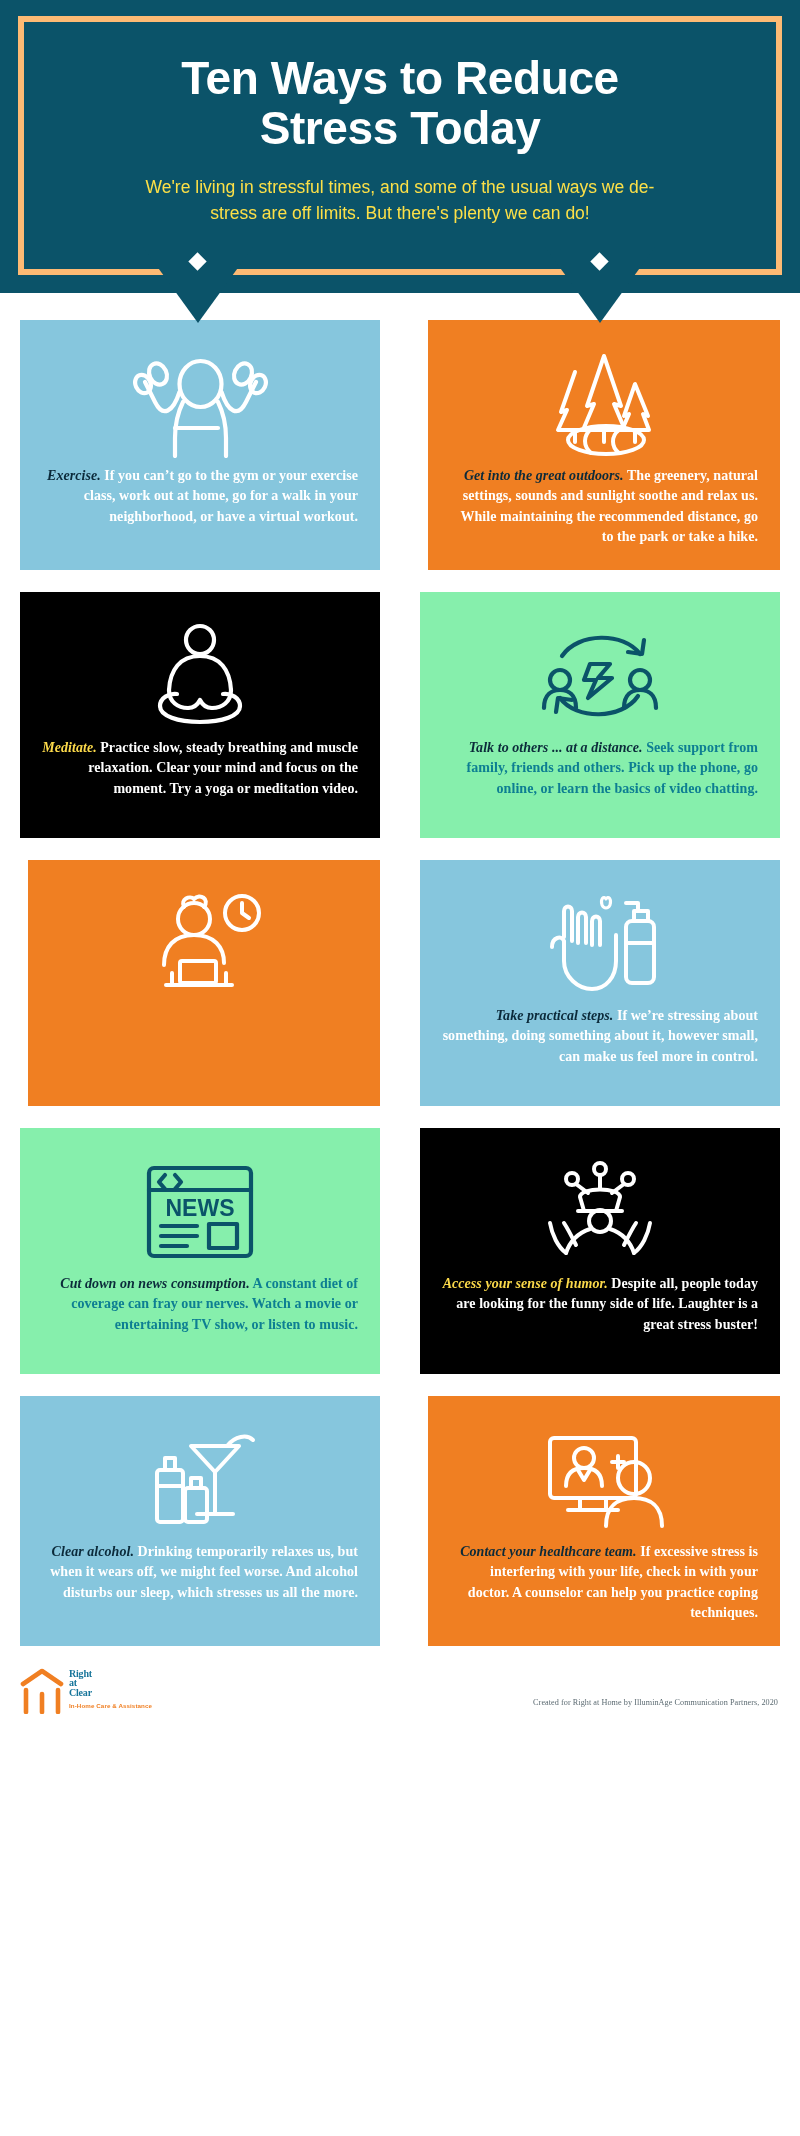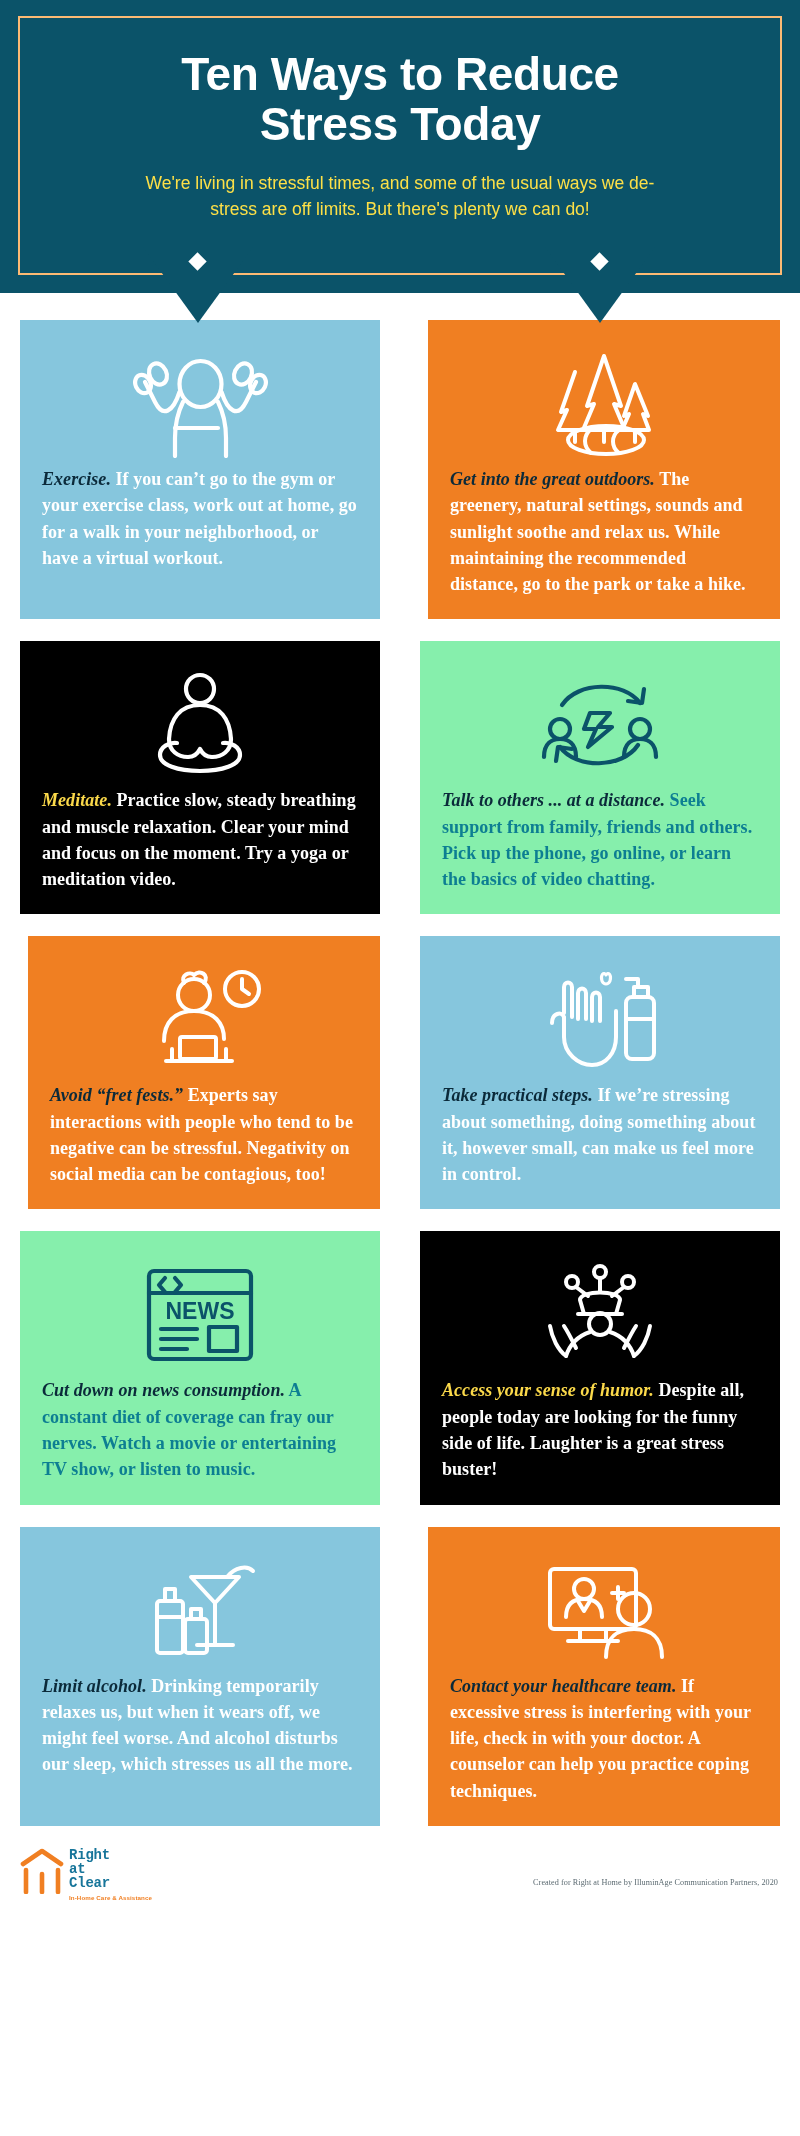--- a/index.html
+++ b/index.html
@@ -21,21 +21,21 @@
   .header{
     position:relative;
     background:#0B5369;
     width:800px;
     height:293px;
     box-sizing:border-box;
   }
   .header-frame{
     position:absolute;
     left:18px; top:16px; right:18px; bottom:18px;
-    border:2px solid #fdba74;
+    border:6px solid #fdba74;
     box-sizing:border-box;
     padding:22px 40px 0 40px;
     text-align:center;
   }
   .title{
     font-family:"Liberation Sans", sans-serif;
     font-weight:bold;
     font-size:46px;
     line-height:1.08;
     color:#ffffff;
@@ -96,24 +96,24 @@
   .card .icon-wrap{
     height:112px;
     display:flex;
     align-items:center;
     justify-content:center;
     margin-bottom:6px;
   }
   .card .icon-wrap svg{display:block;}
   .card p.body{
     margin:0;
-    text-align:left;
+    text-align:right;
     font-family:"Liberation Serif", serif;
     font-weight:bold;
-    font-size:18px;
+    font-size:14px;
     line-height:1.46;
     letter-spacing:0.05px;
   }
   .card p.body .lead{
     font-style:italic;
     font-weight:bold;
   }
 
   
   .c-lightblue{ background:#86C6DD; }
@@ -134,24 +134,24 @@
     display:flex;
     align-items:flex-start;
     justify-content:space-between;
   }
   .logo{
     display:flex;
     align-items:flex-start;
   }
   .logo-mark{ margin-right:5px; }
   .logo-text{
-    font-family:Liberation Mono, monospace;
+    font-family:Liberation Serif, serif;
     font-weight:bold;
     color:#17759A;
-    font-size:14px;
+    font-size:10px;
     line-height:0.99;
     letter-spacing:-0.2px;
     padding-top:1px;
   }
   .logo-text .w{ display:block; }
   .logo-tag{
     font-family:"Liberation Sans", sans-serif;
     font-size:6.2px;
     font-weight:bold;
     color:#F07F22;
@@ -282,23 +282,20 @@
           <circle cx="58" cy="28" r="16"></circle>
           <path d="M48 16 C44 8, 54 4, 58 8 C64 2, 74 8, 68 16"></path>
           <path d="M58 44 C38 44, 28 56, 28 74"></path>
           <path d="M58 44 C78 44, 88 56, 88 72"></path>
           <rect x="44" y="70" width="36" height="22" rx="2"></rect>
           <path d="M30 94 L96 94"></path>
           <path d="M36 92 L36 82"></path>
           <path d="M90 92 L90 82"></path>
         </svg>
       </div>
-      <p class="body t-white">
-        <span class="lead t-navy">Avoid “fret fests.”</span><span> Experts say interactions with people who tend to be negative can be stressful. Negativity on social media can be contagious, too!</span>
-      </p>
     </div>
 
     <div class="card c-lightblue">
       <div class="icon-wrap">
         <svg width="132" height="106" viewBox="0 0 132 106" fill="none" stroke="#ffffff" stroke-width="4" stroke-linecap="round" stroke-linejoin="round">
           <path d="M30 46 L30 20 C30 14, 38 14, 38 20 L38 50"></path>
           <path d="M44 52 L44 26 C44 20, 52 20, 52 26 L52 52"></path>
           <path d="M58 54 L58 30 C58 24, 66 24, 66 30 L66 54"></path>
           <path d="M18 56 C18 46, 28 44, 30 50 L30 70 C30 86, 44 98, 58 98 C72 98, 82 86, 82 70 L82 44"></path>
           <rect x="92" y="30" width="28" height="62" rx="6"></rect>
@@ -365,21 +362,21 @@
           <path d="M62 86 L98 86"></path>
           <path d="M92 18 C100 8, 112 6, 118 12"></path>
           <rect x="22" y="42" width="26" height="52" rx="3"></rect>
           <path d="M30 42 L30 30 L40 30 L40 42"></path>
           <rect x="50" y="60" width="22" height="34" rx="3"></rect>
           <path d="M56 60 L56 50 L66 50 L66 60"></path>
           <path d="M22 58 L48 58"></path>
         </svg>
       </div>
       <p class="body t-white">
-        <span class="lead t-navy">Limit alcohol.</span><span> Drinking temporarily relaxes us, but when it wears off, we might feel worse. And alcohol disturbs our sleep, which stresses us all the more.</span>
+        <span class="lead t-navy">Clear alcohol.</span><span> Drinking temporarily relaxes us, but when it wears off, we might feel worse. And alcohol disturbs our sleep, which stresses us all the more.</span>
       </p>
     </div>
 
     <div class="card c-orange">
       <div class="icon-wrap">
         <svg width="136" height="100" viewBox="0 0 136 100" fill="none" stroke="#ffffff" stroke-width="4" stroke-linecap="round" stroke-linejoin="round">
           <rect x="14" y="8" width="86" height="60" rx="4"></rect>
           <path d="M44 68 L44 78"></path>
           <path d="M70 68 L70 78"></path>
           <path d="M32 80 L82 80"></path>

